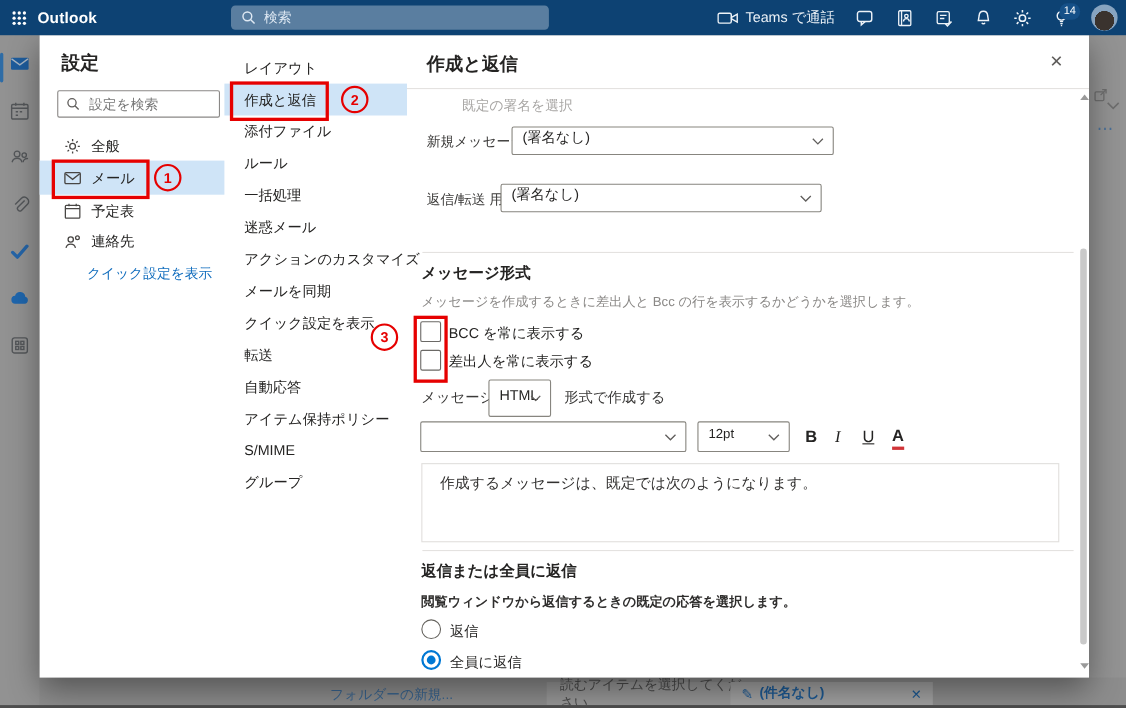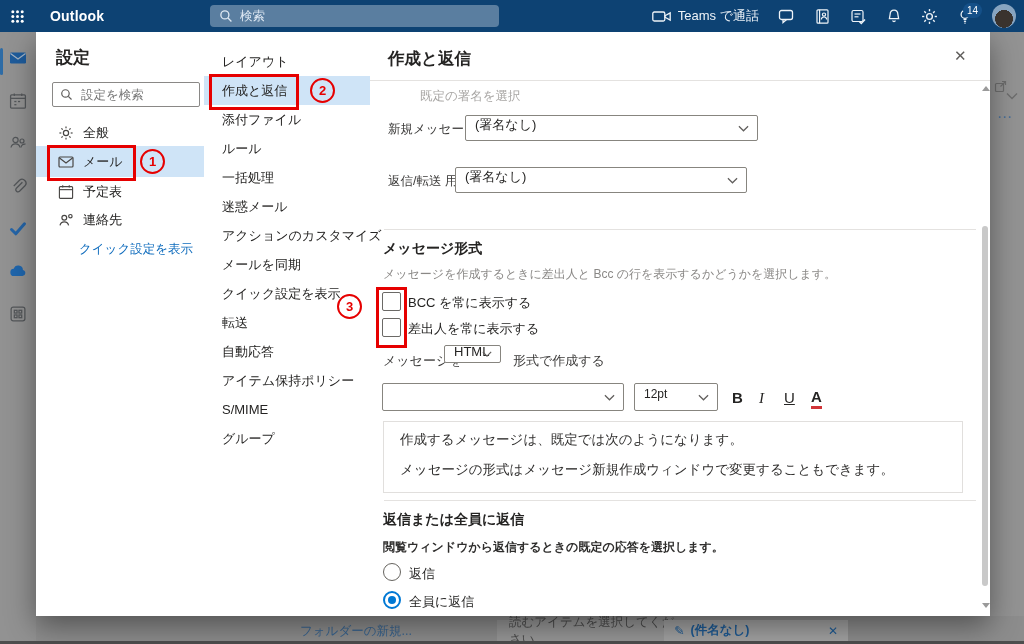--- a/index.html
+++ b/index.html
@@ -5,21 +5,21 @@
   html,body{margin:0;padding:0;background:#6b6b6b;}
   .stage{position:relative;width:1024px;height:644px;overflow:hidden;background:#929292;
          font-family:"Liberation Sans","DejaVu Sans",sans-serif;color:#252423;}
   .abs{position:absolute;}
   svg{display:block;}
 
   
   .topbar{position:absolute;left:0;top:0;width:1024px;height:32px;background:#0d4273;z-index:30;
           display:flex;align-items:center;}
   .waffle{width:34px;height:32px;display:flex;align-items:center;justify-content:center;cursor:pointer;}
-  .brand{color:#fff;font-size:14px;font-weight:bold;margin-left:16px;letter-spacing:.2px;}
+  .brand{color:#fff;font-size:14px;font-weight:bold;margin-left:0;letter-spacing:.2px;}
   .tb-search{position:absolute;left:210px;top:5px;width:280px;height:22px;border-radius:4px;
              background:rgba(255,255,255,.32);display:flex;align-items:center;padding-left:9px;gap:7px;}
   .tb-search span{color:#dfe9f3;font-size:12.5px;}
   .tb-right{position:absolute;right:2px;top:0;height:32px;display:flex;align-items:center;gap:19px;padding-right:6px;}
   .tb-item{display:flex;align-items:center;gap:7px;color:#eef3f8;font-size:13px;cursor:pointer;}
   .tb-ic{cursor:pointer;position:relative;}
   .badge{position:absolute;top:-5px;right:-9px;min-width:15px;height:15px;border-radius:8px;background:#155088;
          color:#fff;font-size:10px;display:flex;align-items:center;justify-content:center;padding:0 2px;}
   .avatar{width:24px;height:24px;border-radius:50%;cursor:pointer;
           background:radial-gradient(circle at 50% 62%, #3a332e 0 46%, #87a4c0 47%);}
@@ -375,21 +375,21 @@
     <div class="divider" style="left:348px;width:592px;top:197px"></div>
     <h3 class="sec-h" style="left:347px;top:208px">メッセージ形式</h3>
     <span class="desc" style="left:347px;top:234px">メッセージを作成するときに差出人と Bcc の行を表示するかどうかを選択します。</span>
 
     <span class="cb" style="left:346px;top:260px"></span>
     <span class="cb-lab" style="left:372px;top:262px">BCC を常に表示する</span>
     <span class="cb" style="left:346px;top:286px"></span>
     <span class="cb-lab" style="left:372px;top:288px">差出人を常に表示する</span>
 
     <span class="lbl" style="left:347px;top:320px;font-size:13px">メッセージを</span>
-    <div class="dd" style="left:408px;top:313px;width:57px;height:18px">
+    <div class="dd" style="left:408px;top:313px;width:57px;height:34px">
       <span>HTML</span>
       <span class="chev">
           <svg width="10" height="6" viewBox="0 0 12 7" fill="none" stroke="#605e5c" stroke-width="1.4">
             <path d="M1 1 L6 6 L11 1"></path>
           </svg>
         </span>
     </div>
     <span class="lbl" style="left:477px;top:320px;font-size:13px">形式で作成する</span>
 
     <div class="dd" style="left:346px;top:351px;width:242px;height:28px">
@@ -408,21 +408,20 @@
           </svg>
         </span>
     </div>
     <span class="fmt b" style="left:696px;top:358px">B</span>
     <span class="fmt i" style="left:723px;top:358px">I</span>
     <span class="fmt u" style="left:748px;top:358px">U</span>
     <span class="fmt a" style="left:775px;top:357px">A</span>
 
     <div class="preview"></div>
     <span class="pv1" style="top:399px">作成するメッセージは、既定では次のようになります。</span>
-    <span class="pv2" style="top:429px">メッセージの形式はメッセージ新規作成ウィンドウで変更することもできます。</span>
 
     <div class="divider" style="left:348px;width:592px;top:468px"></div>
     <h3 class="sec-h" style="left:347px;top:479px">返信または全員に返信</h3>
     <span class="desc bold" style="left:347px;top:507px">閲覧ウィンドウから返信するときの既定の応答を選択します。</span>
     <span class="rd" style="left:347px;top:531px"></span>
     <span class="rd-lab" style="left:373px;top:533px">返信</span>
     <span class="rd on" style="left:347px;top:559px"></span>
     <span class="rd-lab" style="left:373px;top:561px">全員に返信</span>
 
     <div class="sb-track">

